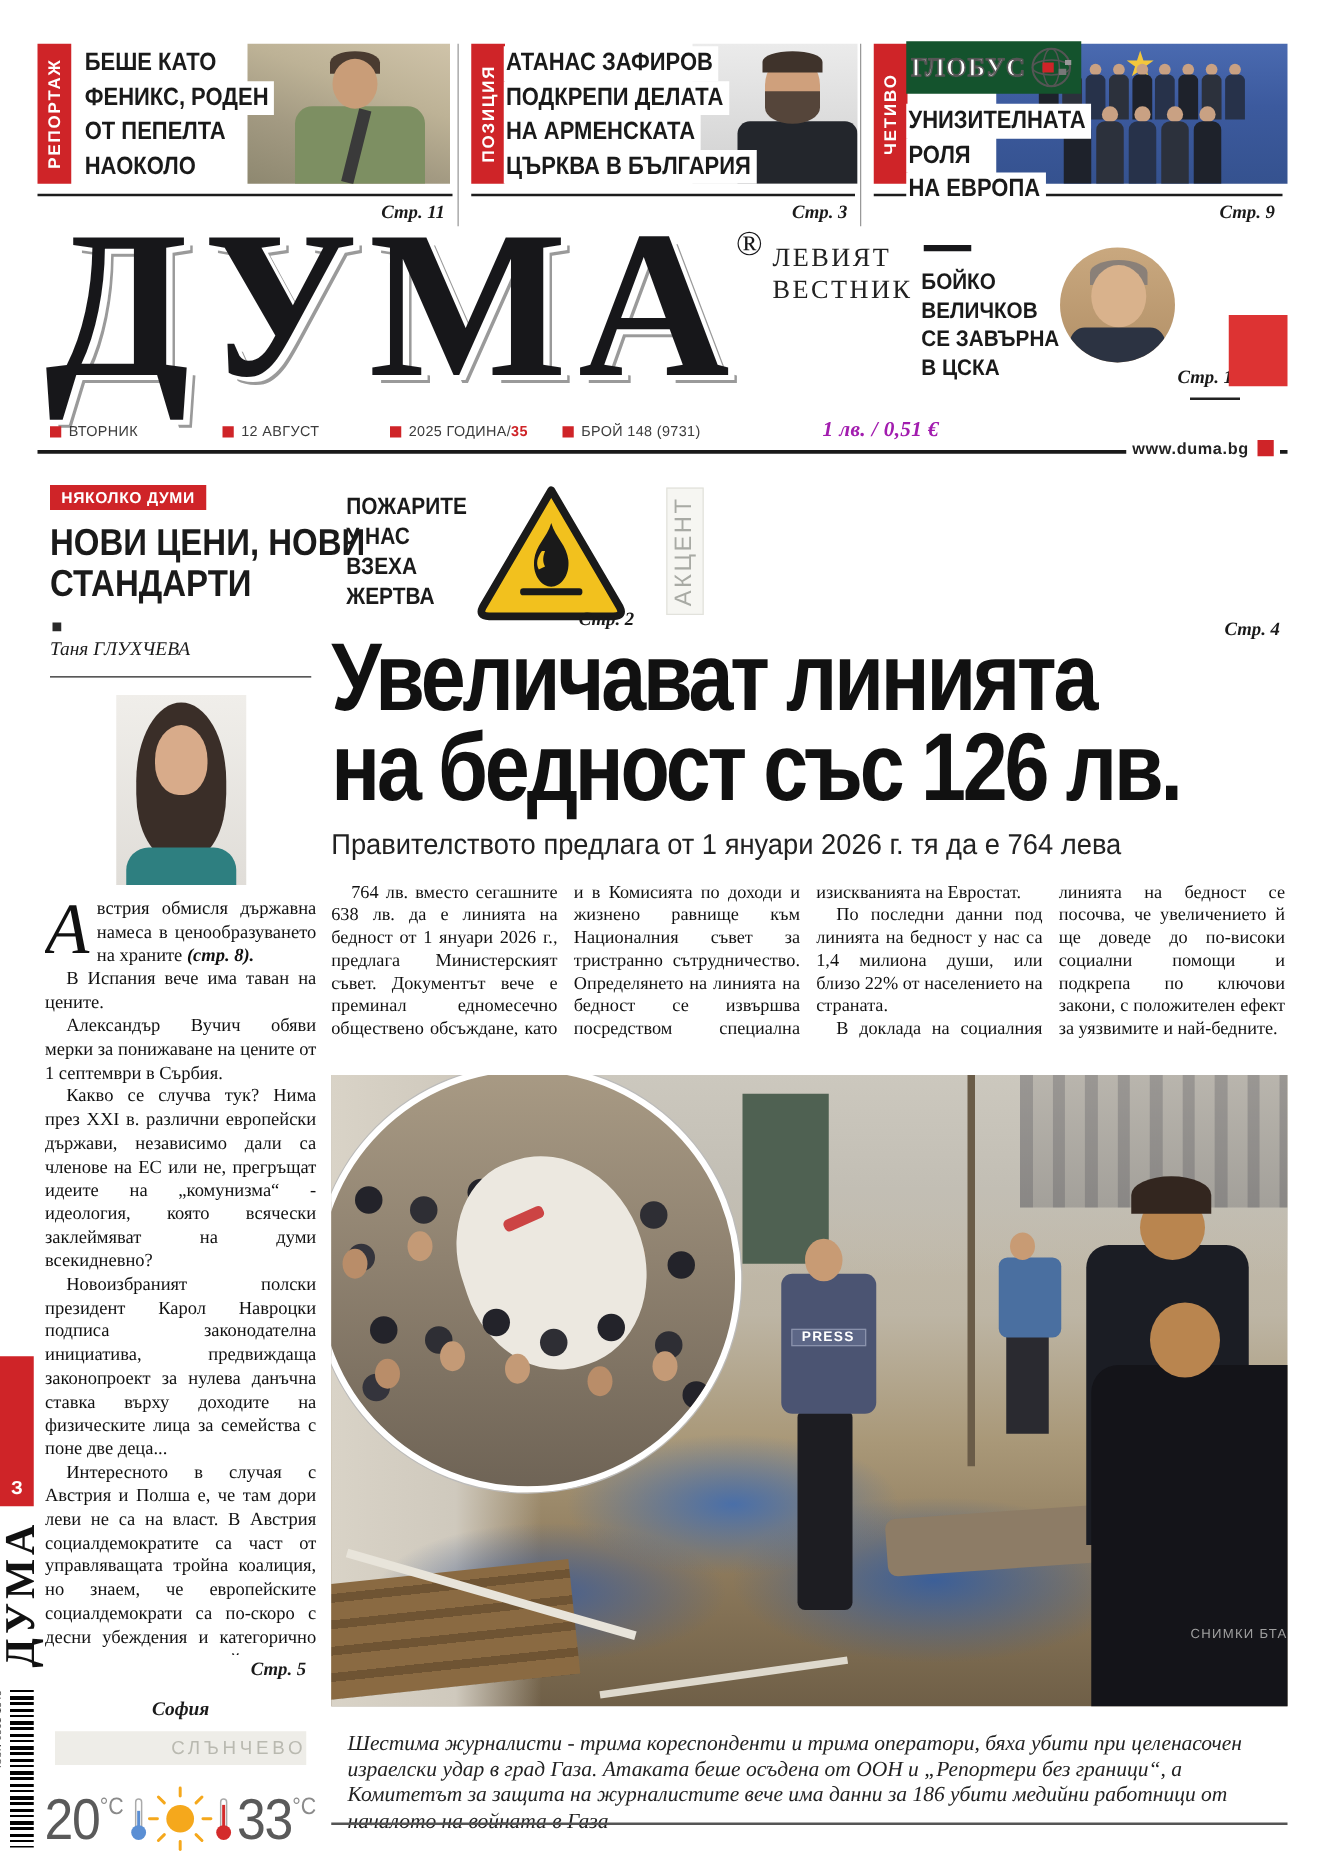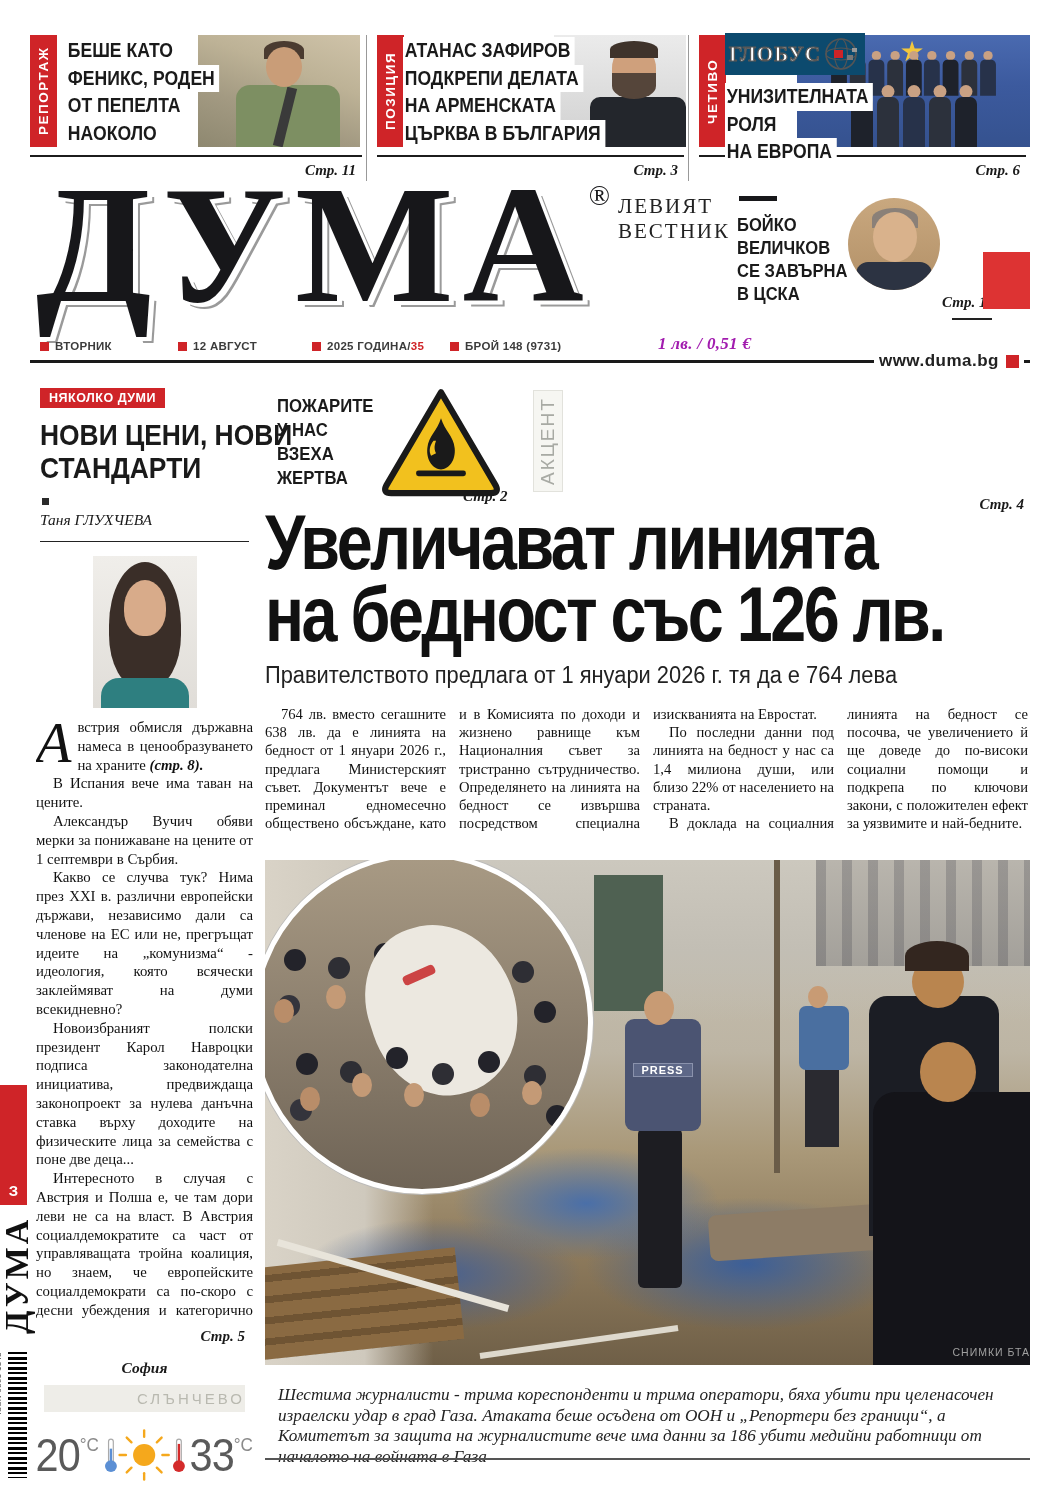--- a/index.html
+++ b/index.html
@@ -19,21 +19,21 @@
           font-weight:bold;font-size:13.5px;letter-spacing:1.5px;line-height:27px;}
   .t2 .vlabel,.t3 .vlabel{left:10px;}
   .t-photo{position:absolute;top:0;height:112px;overflow:hidden;z-index:1;}
   .t-title{position:absolute;left:36px;top:2px;z-index:2;font-weight:bold;font-size:20px;line-height:25.5px;
            transform:scaleX(.88);transform-origin:0 0;white-space:nowrap;}
   .t-title span{display:table;background:#fff;padding:1px 5px 1px 2px;}
   .t3 .t-title{top:48px;}
   .t-rule{position:absolute;left:0;right:4px;bottom:24px;border-top:2.5px solid #1c1c1c;}
   .t2 .t-rule,.t3 .t-rule{left:10px;}
   .t-page{position:absolute;right:10px;bottom:2px;}
-  .globus{position:absolute;left:36px;top:-2px;z-index:2;display:flex;align-items:center;background:#0c4a6e;padding:2px 4px;}
+  .globus{position:absolute;left:36px;top:-2px;z-index:2;display:flex;align-items:center;background:#14532d;padding:2px 4px;}
   .globus-text{font-family:"Liberation Serif",serif;font-weight:bold;font-size:21px;letter-spacing:1px;
                color:#fff;-webkit-text-stroke:1.2px #555;text-shadow:0 0 1px #777;}
   
   .photo1{right:6px;width:162px;background:linear-gradient(200deg,#cfc3a9 0%,#bdb296 35%,#a39a82 65%,#8e8870 100%);}
   .photo2{right:2px;width:132px;background:linear-gradient(180deg,#ebebeb,#d0d0d0);}
   .photo3{right:0;width:233px;background:linear-gradient(180deg,#4a6ab0 0%,#3c5a9e 45%,#35528f 100%);}
   .ph{position:absolute;}
   .p1-hair{right:56px;top:6px;width:40px;height:18px;background:#4a3b30;border-radius:50% 50% 0 0;}
   .p1-head{right:58px;top:12px;width:36px;height:40px;background:#c99d78;border-radius:50%;}
   .p1-torso{right:20px;top:50px;width:104px;height:62px;background:#7d8f62;border-radius:14px 14px 0 0;}
@@ -68,27 +68,27 @@
                background:linear-gradient(#c9a87f,#b29067);}
   .pp-hair{left:24px;top:10px;width:46px;height:20px;background:#8a8078;border-radius:50% 50% 0 0;}
   .pp-head{left:25px;top:14px;width:44px;height:50px;background:#d9b28c;border-radius:50%;}
   .pp-torso{left:8px;bottom:-4px;width:76px;height:32px;background:#2c3342;border-radius:12px 12px 0 0;}
   .promo-page{position:absolute;left:912px;top:112px;}
   .promo-page-dash{position:absolute;left:922px;top:136px;width:40px;border-top:2.5px solid #222;}
   .red-square{position:absolute;right:0;top:70px;width:47px;height:57px;background:#dd3333;}
 
   
   .dateline{position:absolute;left:30px;top:340px;width:1000px;height:18px;font-size:11.5px;color:#3c3c3c;letter-spacing:.3px;}
-  .dl{position:absolute;top:0;font-weight:bold;}
+  .dl{position:absolute;top:0;}
   .d1{left:10px;}.d2{left:148px;}.d3{left:282px;}.d4{left:420px;}
   .d3 b{color:#cf2428;}
   .price{position:absolute;left:628px;top:-6px;font-family:"Liberation Serif",serif;font-style:italic;font-weight:bold;font-size:17px;color:#a21caf;}
   .main-rule{position:absolute;left:30px;top:360px;width:1000px;border-top:3px solid #1a1a1a;}
   .website{position:absolute;right:34px;top:351px;z-index:2;background:#fff;padding:0 5px;
-           font-weight:bold;font-size:17px;letter-spacing:.5px;color:#222;}
+           font-weight:bold;font-size:13px;letter-spacing:.5px;color:#222;}
   .rs-big{width:13px;height:13px;margin:0 0 0 7px;vertical-align:-2px;}
 
   
   .opinion{position:absolute;left:30px;top:388px;width:229px;}
   .badge{display:inline-block;margin-left:10px;background:#cf2428;color:#fff;font-weight:bold;
          font-size:12.5px;letter-spacing:.5px;padding:3px 9px;}
   .op-title{margin:10px 0 0 10px;font-weight:800;font-size:30px;line-height:33px;transform:scaleX(.88);transform-origin:0 0;}
   .op-title span{display:block;white-space:nowrap;}
   .op-bullet{width:7px;height:7px;background:#2a2a2a;margin:14px 0 0 12px;}
   .op-author{margin:6px 0 0 10px;font-family:"Liberation Serif",serif;font-style:italic;font-size:15.5px;}
@@ -191,21 +191,21 @@
          border:5px solid #fff;box-shadow:0 0 0 1px #bbb;overflow:hidden;
          background:linear-gradient(180deg,#a89a84 0%,#8f8270 45%,#6f6456 100%);}
   .crowd-head{position:absolute;width:22px;height:22px;border-radius:50%;background:#23232a;
       box-shadow:44px 8px 0 #2e2e34,90px -6px 0 #23232a,136px 10px 0 #2e2e34,182px -2px 0 #23232a,
                  228px 12px 0 #2e2e34,-6px 46px 0 #34343c,250px 52px 0 #23232a;}
   .crowd-face{position:absolute;width:20px;height:24px;border-radius:50%;background:#c49a76;
       box-shadow:-52px 14px 0 #b98d69,52px 10px 0 #c49a76,118px 20px 0 #b98d69,170px 8px 0 #c49a76;}
   .shroud{position:absolute;left:34%;top:20%;width:44%;height:52%;background:#ece8e0;
           border-radius:46% 54% 50% 50%;transform:rotate(-18deg);}
   .shroud-mark{position:absolute;left:44%;top:34%;width:34px;height:10px;background:#c44;border-radius:4px;transform:rotate(-24deg);}
-  .credit{position:absolute;left:265px;top:1346px;width:765px;text-align:right;font-size:10.5px;
+  .credit{position:absolute;left:265px;top:1301px;width:765px;text-align:right;font-size:10.5px;
           color:#a0a0a0;letter-spacing:1px;}
   .caption{position:absolute;left:278px;top:1385px;width:756px;font-family:"Liberation Serif",serif;
            font-style:italic;font-size:17.2px;line-height:20.6px;color:#222;}
   .bottom-rule{position:absolute;left:265px;top:1458px;width:765px;border-top:2px solid #555;}
 </style>
 </head>
 <body>
 
 <div class="page">
 
@@ -279,21 +279,21 @@
         </div>
         <div class="row-front">
           <i class="mp"></i>
             <i class="mp"></i>
             <i class="mp"></i>
             <i class="mp"></i>
             <i class="mp"></i>
         </div>
       </div>
       <div class="t-rule"></div>
-      <div class="t-page pgref">Стр. 6</div>
+      <div class="t-page pgref">Стр. 9</div>
     </div>
   </div>
 
   <section class="masthead">
     <div class="logo"><span>ДУМА</span><span class="reg">®</span></div>
     <div class="tagline">
       <span>ЛЕВИЯТ</span>
       <span>ВЕСТНИК</span>
     </div>
     <div class="promo-dash"></div>

